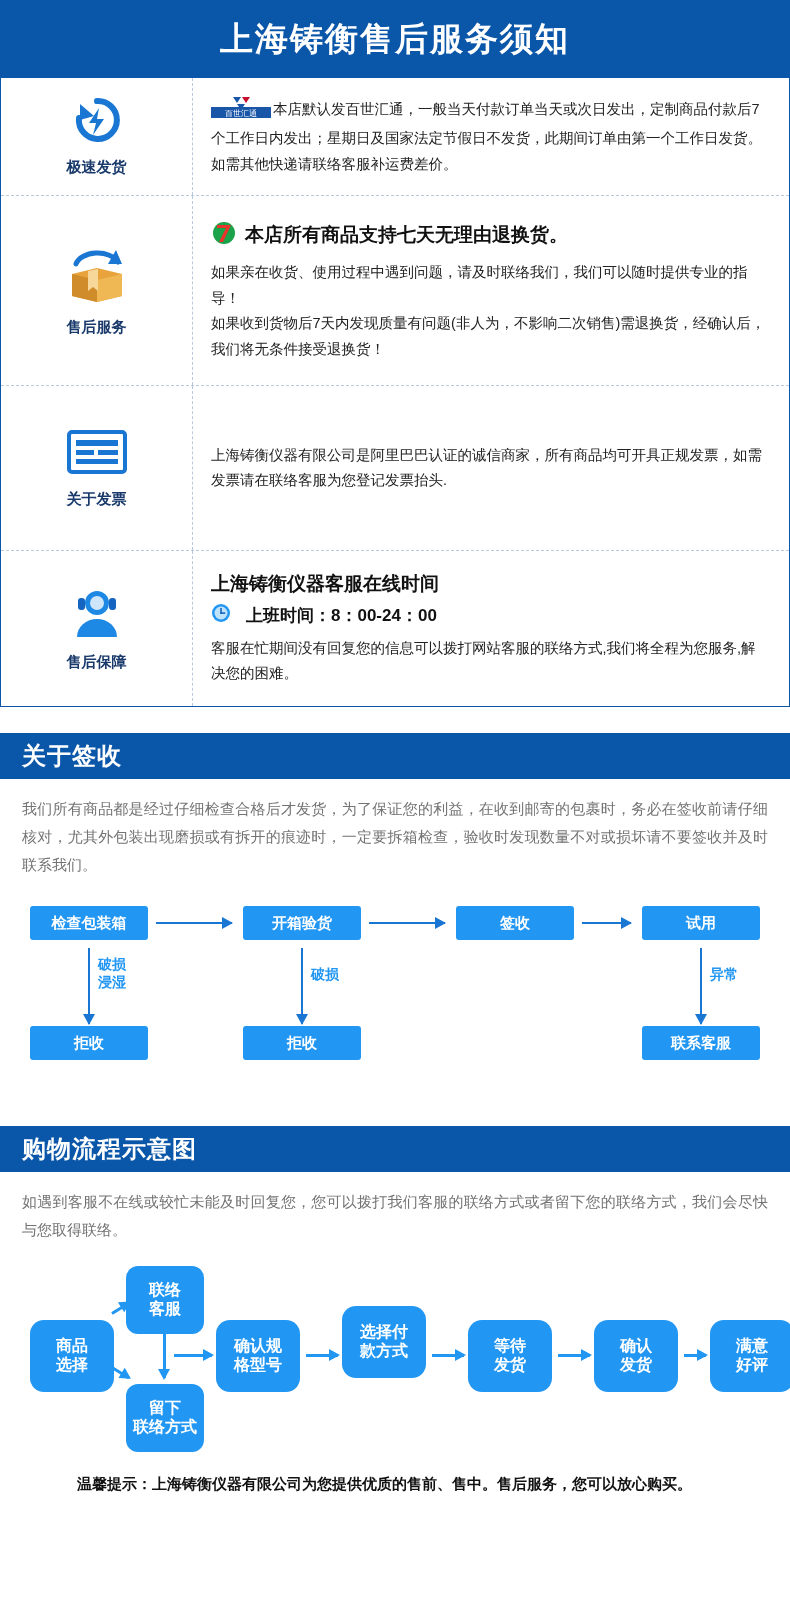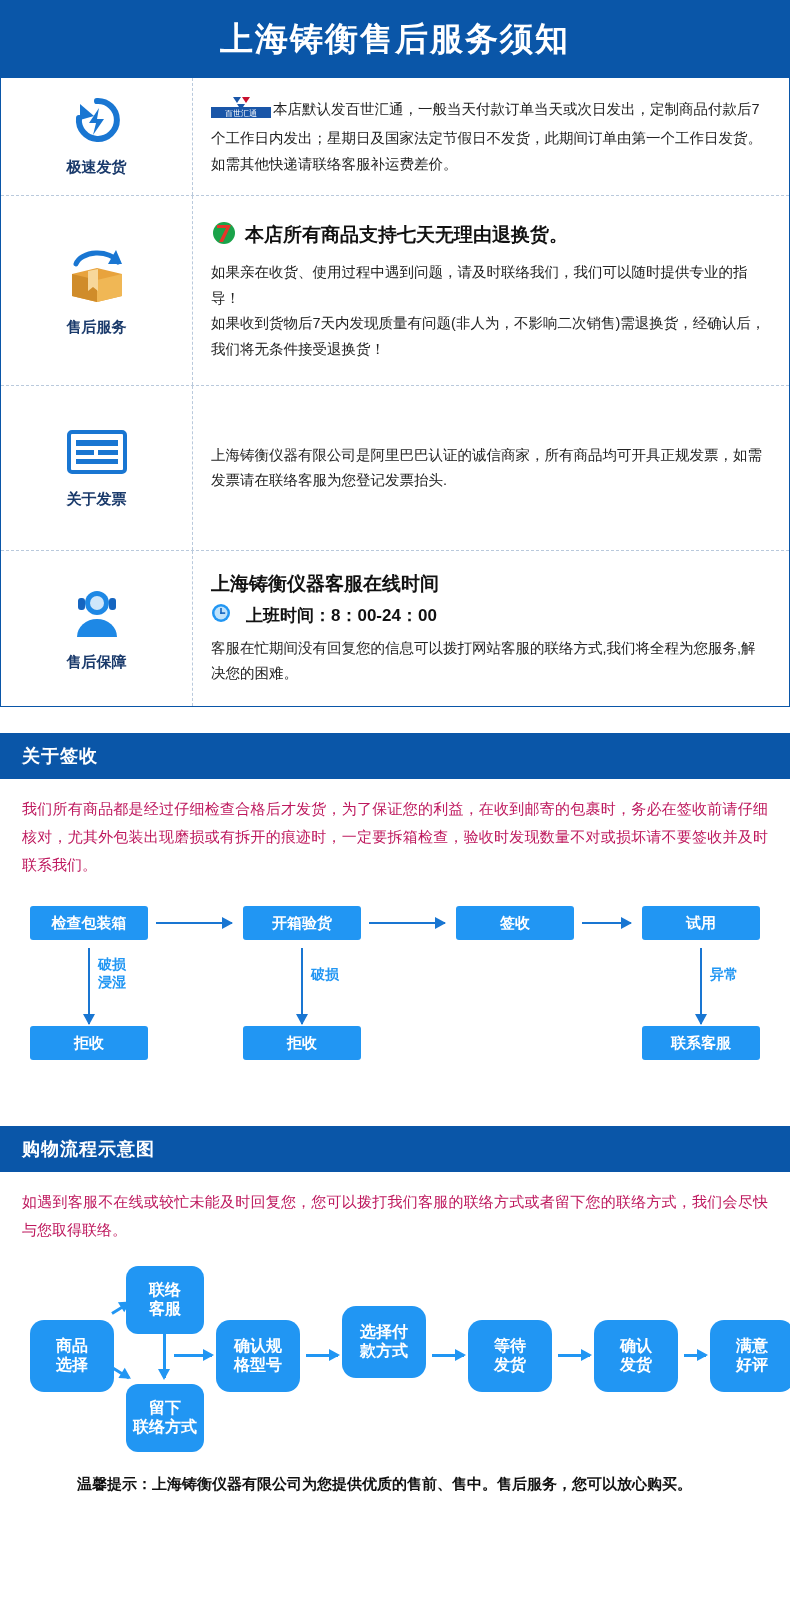--- a/index.html
+++ b/index.html
@@ -106,31 +106,31 @@
   }
   .section-head {
     background: #0a56a8;
     height: 46px;
     display: flex;
     align-items: center;
     padding-left: 22px;
   }
   .section-head span {
     color: #fff;
-    font-size: 18px;
+    font-size: 24px;
     font-weight: bold;
     letter-spacing: 1px;
   }
   .section-body {
     padding: 16px 22px 0 22px;
   }
   .section-body p {
     font-size: 15px;
     line-height: 1.85;
-    color: #be185d;
+    color: #737373;
     text-align: justify;
   }
 
   
   .flow1 {
     position: relative;
     height: 200px;
     margin: 22px 0 10px 0;
   }
   .fbox {

